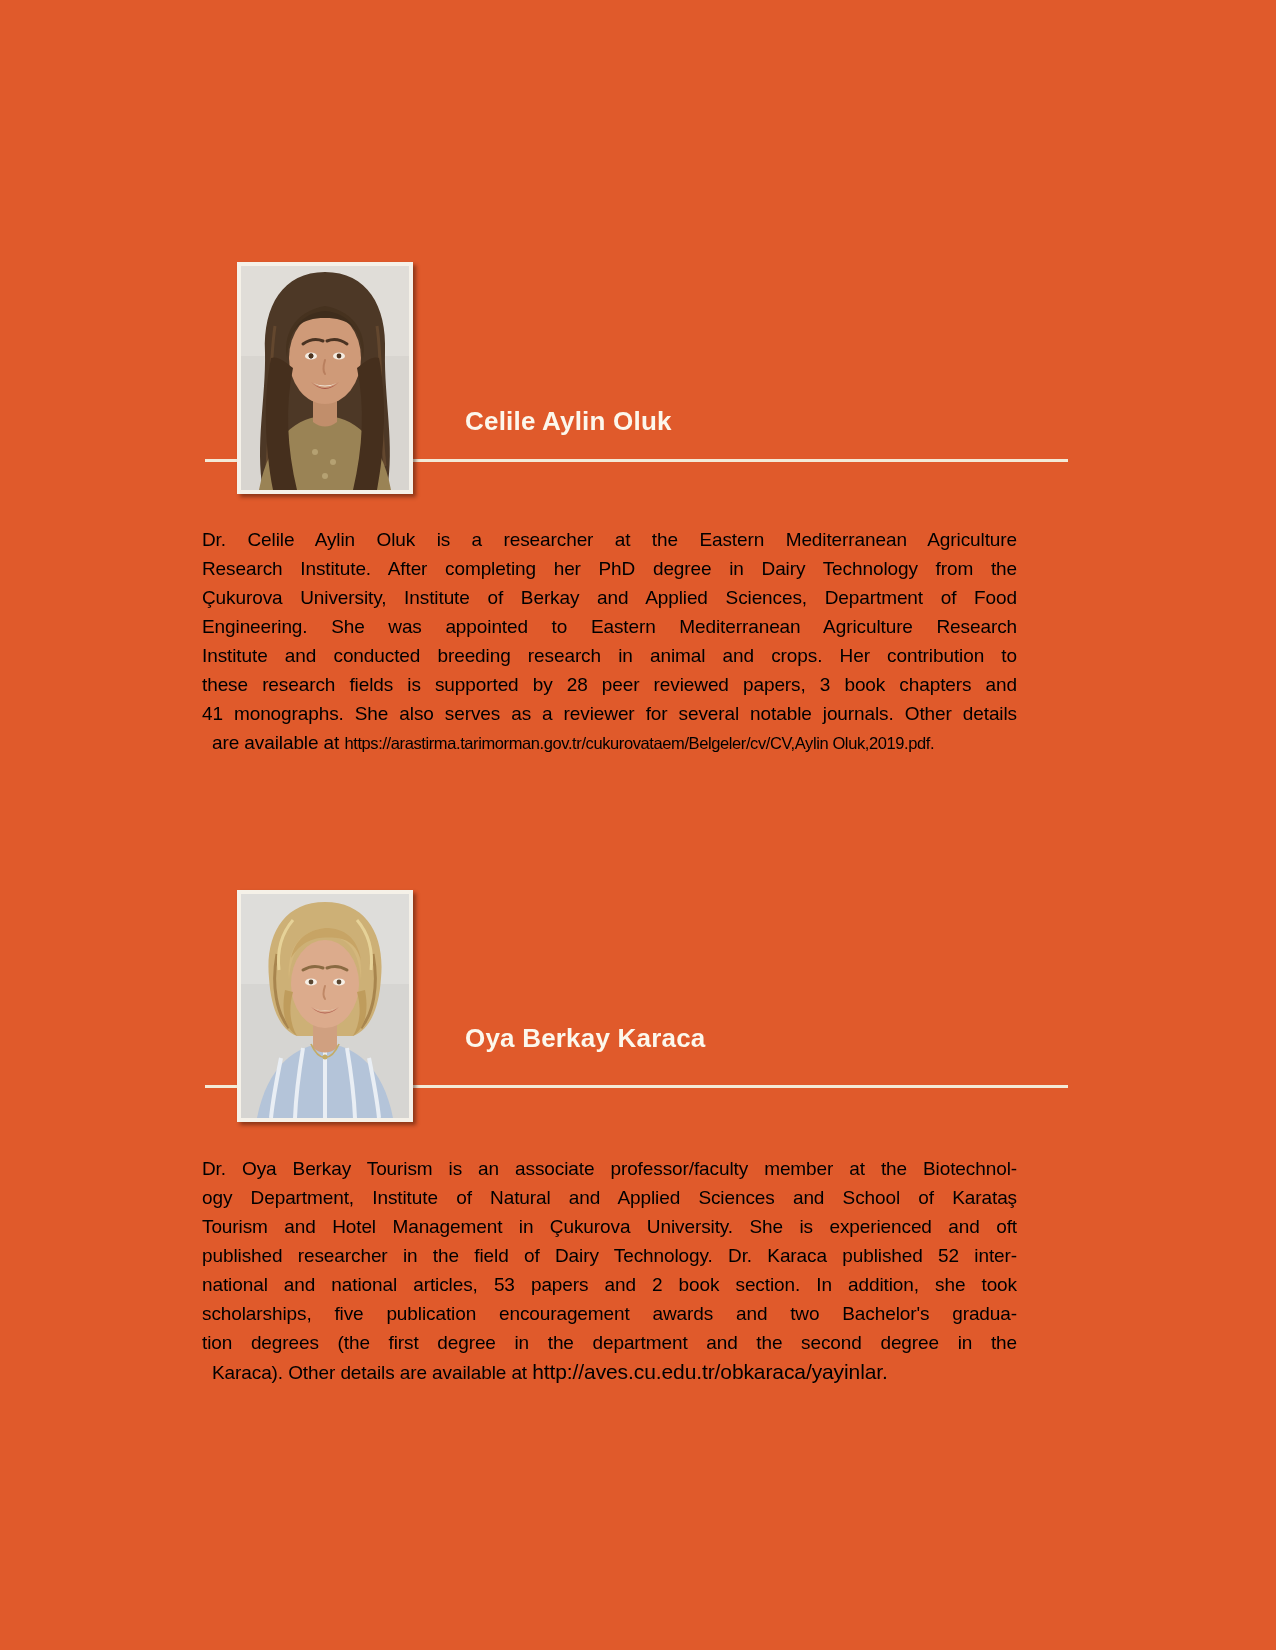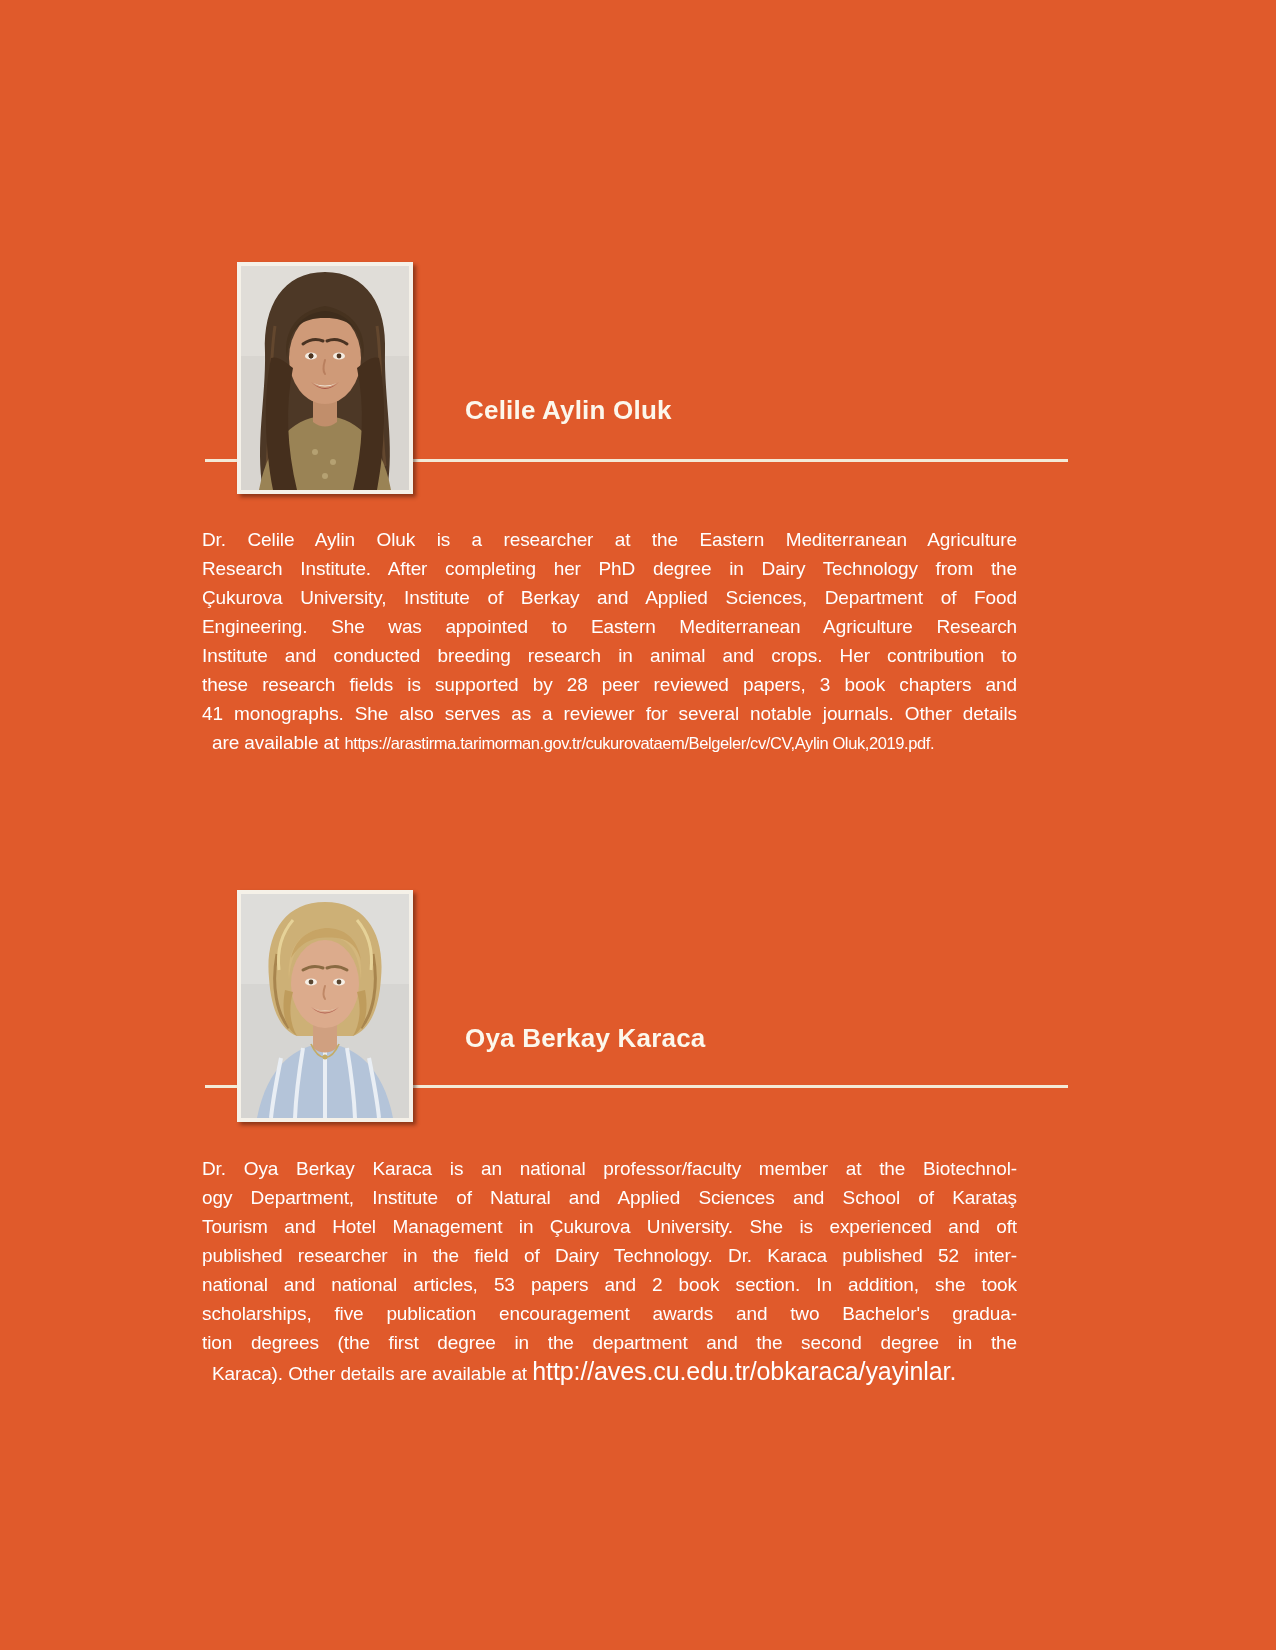--- a/index.html
+++ b/index.html
@@ -44,21 +44,21 @@
     width: 863px;
     height: 3px;
     background: #F3EAD6;
     z-index: 1;
   }
 
   .bio {
     position: absolute;
     left: 202px;
     width: 815px;
-    color: #ffffff;
+    color: #000000;
     font-size: 19px;
     letter-spacing: -0.1px;
     z-index: 2;
   }
   .bio-line {
     height: 29px;
     line-height: 29px;
     text-align: justify;
     text-align-last: justify;
     overflow: hidden;
@@ -69,21 +69,21 @@
     line-height: 29px;
     text-align: left;
     white-space: nowrap;
     margin-left: 10px;
   }
   .url-small {
     font-size: 16.5px;
     letter-spacing: -0.4px;
   }
   .url-normal {
-    font-size: 25px;
+    font-size: 21px;
   }
 </style>
 </head>
 <body>
 
 <div class="photo" style="top:262px;">
   <svg width="168" height="224" viewBox="0 0 168 224">
     <rect x="0" y="0" width="168" height="224" fill="#d8d5d0"></rect>
     <rect x="0" y="0" width="168" height="90" fill="#e0ddd8"></rect>
 
@@ -115,21 +115,21 @@
     <path d="M84,94 q-3,10 0,14" stroke="#b97f5e" stroke-width="2" fill="none" stroke-linecap="round"></path>
 
     <path d="M70,116 q14,12 28,0 q-14,14 -28,0 Z" fill="#a85546"></path>
     <path d="M72,117 q12,7 24,0 q-12,5 -24,0 Z" fill="#efe6da"></path>
 
     <path d="M30,92 C22,132 24,182 32,224 L56,224 C46,182 44,140 52,102 C42,94 36,90 30,92 Z" fill="#452f1d"></path>
     <path d="M138,92 C146,132 144,182 136,224 L112,224 C122,182 124,140 116,102 C126,94 132,90 138,92 Z" fill="#452f1d"></path>
   </svg>
 </div>
 
-<div class="author-name" style="top:395px;">Celile Aylin Oluk</div>
+<div class="author-name" style="top:406px;">Celile Aylin Oluk</div>
 
 <div class="rule" style="top:459px;"></div>
 
 <div class="bio" style="top:525px;">
   <div class="bio-line">Dr. Celile Aylin Oluk is a researcher at the Eastern Mediterranean Agriculture</div>
   <div class="bio-line">Research Institute. After completing her PhD degree in Dairy Technology from the</div>
   <div class="bio-line">Çukurova University, Institute of Berkay and Applied Sciences, Department of Food</div>
   <div class="bio-line">Engineering. She was appointed to Eastern Mediterranean Agriculture Research</div>
   <div class="bio-line">Institute and conducted breeding research in animal and crops. Her contribution to</div>
   <div class="bio-line">these research fields is supported by 28 peer reviewed papers, 3 book chapters and</div>
@@ -181,21 +181,21 @@
     <path d="M44,96 C40,118 44,134 56,142 C48,128 48,112 52,98 Z" fill="#bf9c5c"></path>
     <path d="M124,96 C128,118 124,134 112,142 C120,128 120,112 116,98 Z" fill="#bf9c5c"></path>
   </svg>
 </div>
 
 <div class="author-name" style="top:1023px;">Oya Berkay Karaca</div>
 
 <div class="rule" style="top:1085px;"></div>
 
 <div class="bio" style="top:1154px;">
-  <div class="bio-line">Dr. Oya Berkay Karaca is an national professor/faculty member at the Biotechnol-</div>
+  <div class="bio-line">Dr. Oya Berkay Tourism is an associate professor/faculty member at the Biotechnol-</div>
   <div class="bio-line">ogy Department, Institute of Natural and Applied Sciences and School of Karataş</div>
   <div class="bio-line">Tourism and Hotel Management in Çukurova University. She is experienced and oft</div>
   <div class="bio-line">published researcher in the field of Dairy Technology. Dr. Karaca published 52 inter-</div>
   <div class="bio-line">national and national articles, 53 papers and 2 book section. In addition, she took</div>
   <div class="bio-line">scholarships, five publication encouragement awards and two Bachelor's gradua-</div>
   <div class="bio-line">tion degrees (the first degree in the department and the second degree in the</div>
   <div class="bio-tail"><span>Karaca). Other details are available at </span><span class="url-normal">http://aves.cu.edu.tr/obkaraca/yayinlar.</span></div>
 </div>
 
 </body></html>

